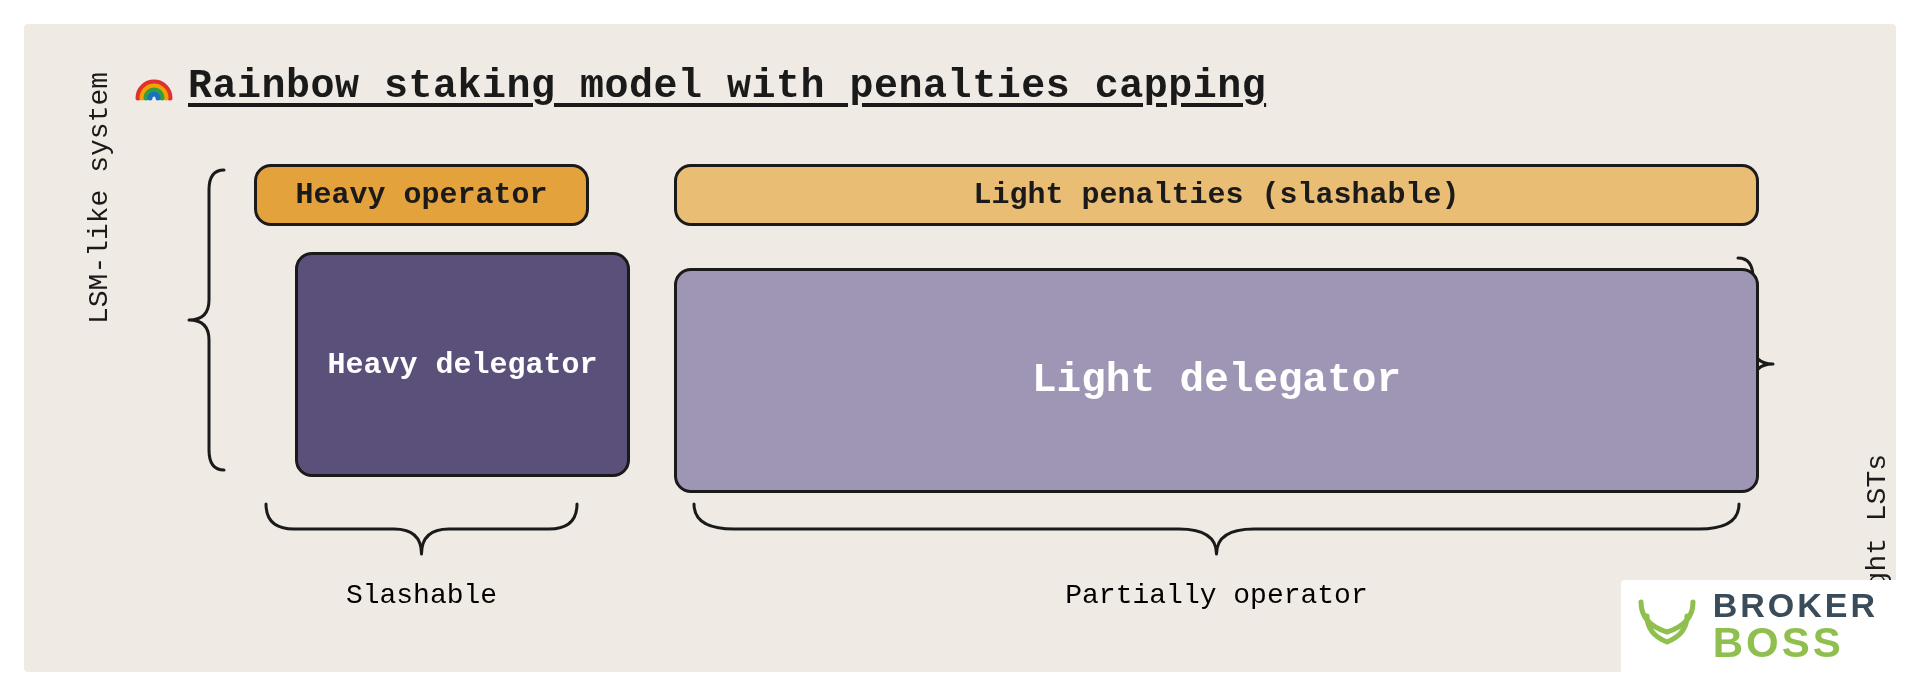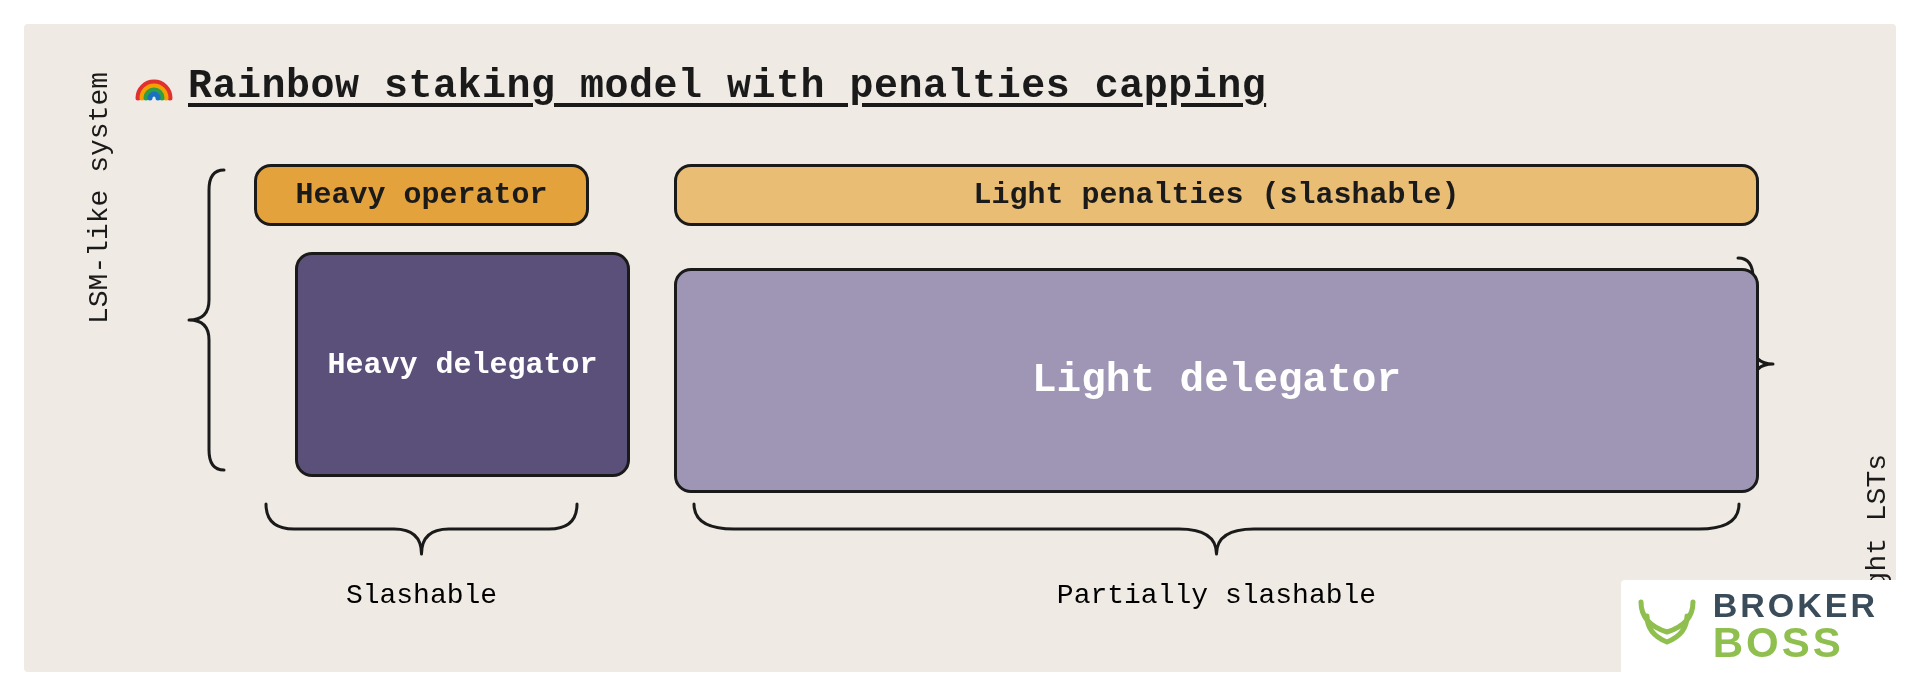--- a/index.html
+++ b/index.html
@@ -234,21 +234,21 @@
     </div>
 
     <svg class="brace brace-b-left" viewBox="0 0 335 90" preserveAspectRatio="none">
       <path d="M12 20 Q12 45 40 45 L140 45 Q167.5 45 167.5 70 Q167.5 45 195 45 L295 45 Q323 45 323 20"></path>
     </svg>
     <svg class="brace brace-b-right" viewBox="0 0 1085 90" preserveAspectRatio="none">
       <path d="M20 20 Q20 45 60 45 L505 45 Q542.5 45 542.5 70 Q542.5 45 580 45 L1025 45 Q1065 45 1065 20"></path>
     </svg>
 
     <div class="blabel blabel-left">Slashable</div>
-    <div class="blabel blabel-right">Partially slashable</div>
+    <div class="blabel blabel-right">Partially operator</div>
 
     <div class="watermark">
       <span>
         <svg width="64" height="56" viewBox="0 0 64 56">
           <path d="M6 6 Q6 28 32 36 Q58 28 58 6" stroke="#8fbf4e" stroke-width="5" fill="none" stroke-linecap="round"></path>
           <path d="M12 20 Q12 38 32 46 Q52 38 52 20" stroke="#8fbf4e" stroke-width="5" fill="none" stroke-linecap="round"></path>
         </svg>
       </span>
       <span class="wm-text">
         <span class="wm-top">BROKER</span>

